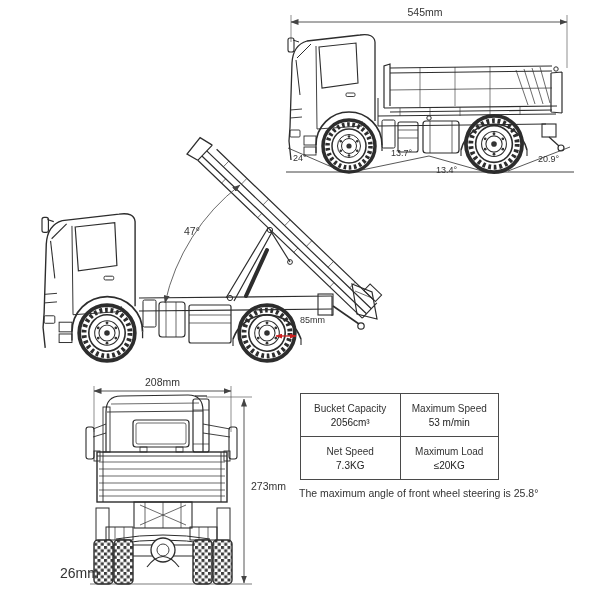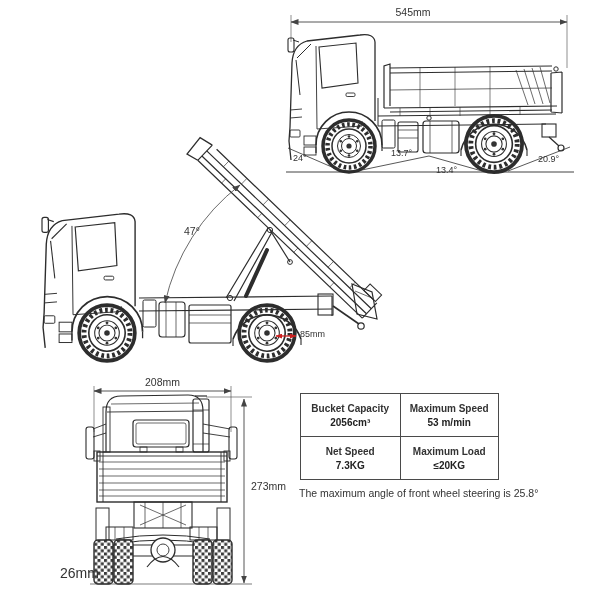--- a/index.html
+++ b/index.html
@@ -3,21 +3,21 @@
 <meta charset="utf-8">
 <style>
   html,body{margin:0;padding:0;background:#fff;}
   .sheet{position:relative;width:600px;height:600px;background:#fff;overflow:hidden;
          font-family:"Liberation Sans",sans-serif;}
   .lbl{position:absolute;color:#333;white-space:nowrap;line-height:1.1;}
   .fs9{font-size:9px;} .fs85{font-size:14px;} .fs10{font-size:10.5px;}
   .ctr{text-align:center;}
   svg{position:absolute;left:0;top:0;}
   .spec-table{position:absolute;left:300px;top:393px;width:197px;
-              border:1px solid #4a4a4a;display:grid;grid-template-columns:1fr 1fr;background:#fff;font-weight:bold;}
+              border:1px solid #4a4a4a;display:grid;grid-template-columns:1fr 1fr;background:#fff;}
   .spec-cell{height:42px;display:flex;flex-direction:column;align-items:center;
              justify-content:center;gap:3px;border-left:1px solid #4a4a4a;border-top:1px solid #4a4a4a;}
   .spec-cell.c0,.spec-cell.c1{border-top:none;}
   .spec-cell.c0,.spec-cell.c2{border-left:none;}
   .spec-lab{font-size:10px;color:#333;}
   .spec-val{font-size:10px;color:#222;text-align:center;}
 </style>
 </head>
 <body>
 
@@ -184,27 +184,27 @@
       <path d="M291,15 L291,42 M567,15 L567,68" stroke-width="0.6"></path>
       <path d="M94,391 L231,391" stroke-width="0.9" marker-start="url(#arr)" marker-end="url(#arr)"></path>
       <path d="M94,386 L94,432 M231,386 L231,432" stroke-width="0.6"></path>
       <path d="M244,399 L244,583" stroke-width="0.9" marker-start="url(#arr)" marker-end="url(#arr)"></path>
       <path d="M206,397 L252,397" stroke-width="0.6"></path>
       <path d="M90,584 L252,584" stroke-width="0.7"></path>
       <path d="M88,572 L100,572" stroke-width="0.8"></path>
     </g>
   </svg>
 
-  <div class="lbl fs10 ctr" style="left:386px;top:7px;width:54px;text-align:center;">545mm</div>
+  <div class="lbl fs10 ctr" style="left:398px;top:7px;width:54px;text-align:center;">545mm</div>
   <div class="lbl fs9" style="left:293px;top:154px;">24°</div>
   <div class="lbl fs9" style="left:391px;top:149px;">13.7°</div>
   <div class="lbl fs9" style="left:436px;top:166px;">13.4°</div>
   <div class="lbl fs9" style="left:538px;top:155px;">20.9°</div>
   <div class="lbl fs10" style="left:184px;top:226px;">47°</div>
-  <div class="lbl fs9" style="left:300px;top:330px;">85mm</div>
+  <div class="lbl fs9" style="left:300px;top:316px;">85mm</div>
   <div class="lbl fs10 ctr" style="left:134px;top:377px;width:57px;">208mm</div>
   <div class="lbl fs10" style="left:251px;top:481px;">273mm</div>
   <div class="lbl fs85" style="left:60px;top:566px;">26mm</div>
   <div class="lbl fs10" style="left:299px;top:488px;">The maximum angle of front wheel steering is 25.8°</div>
 
   <div class="spec-table">
     <div class="spec-cell c0">
       <div class="spec-lab">Bucket Capacity</div>
       <div class="spec-val">2056cm³</div>
     </div>

